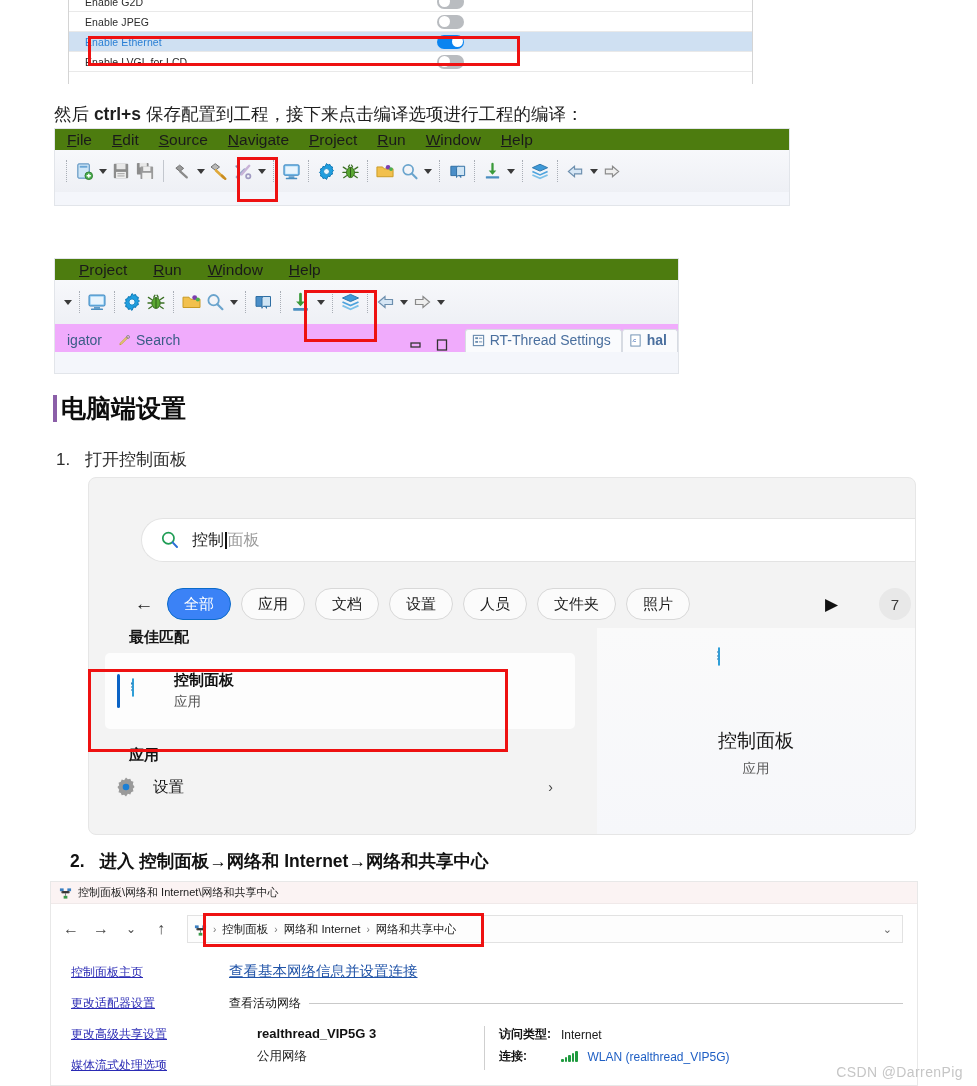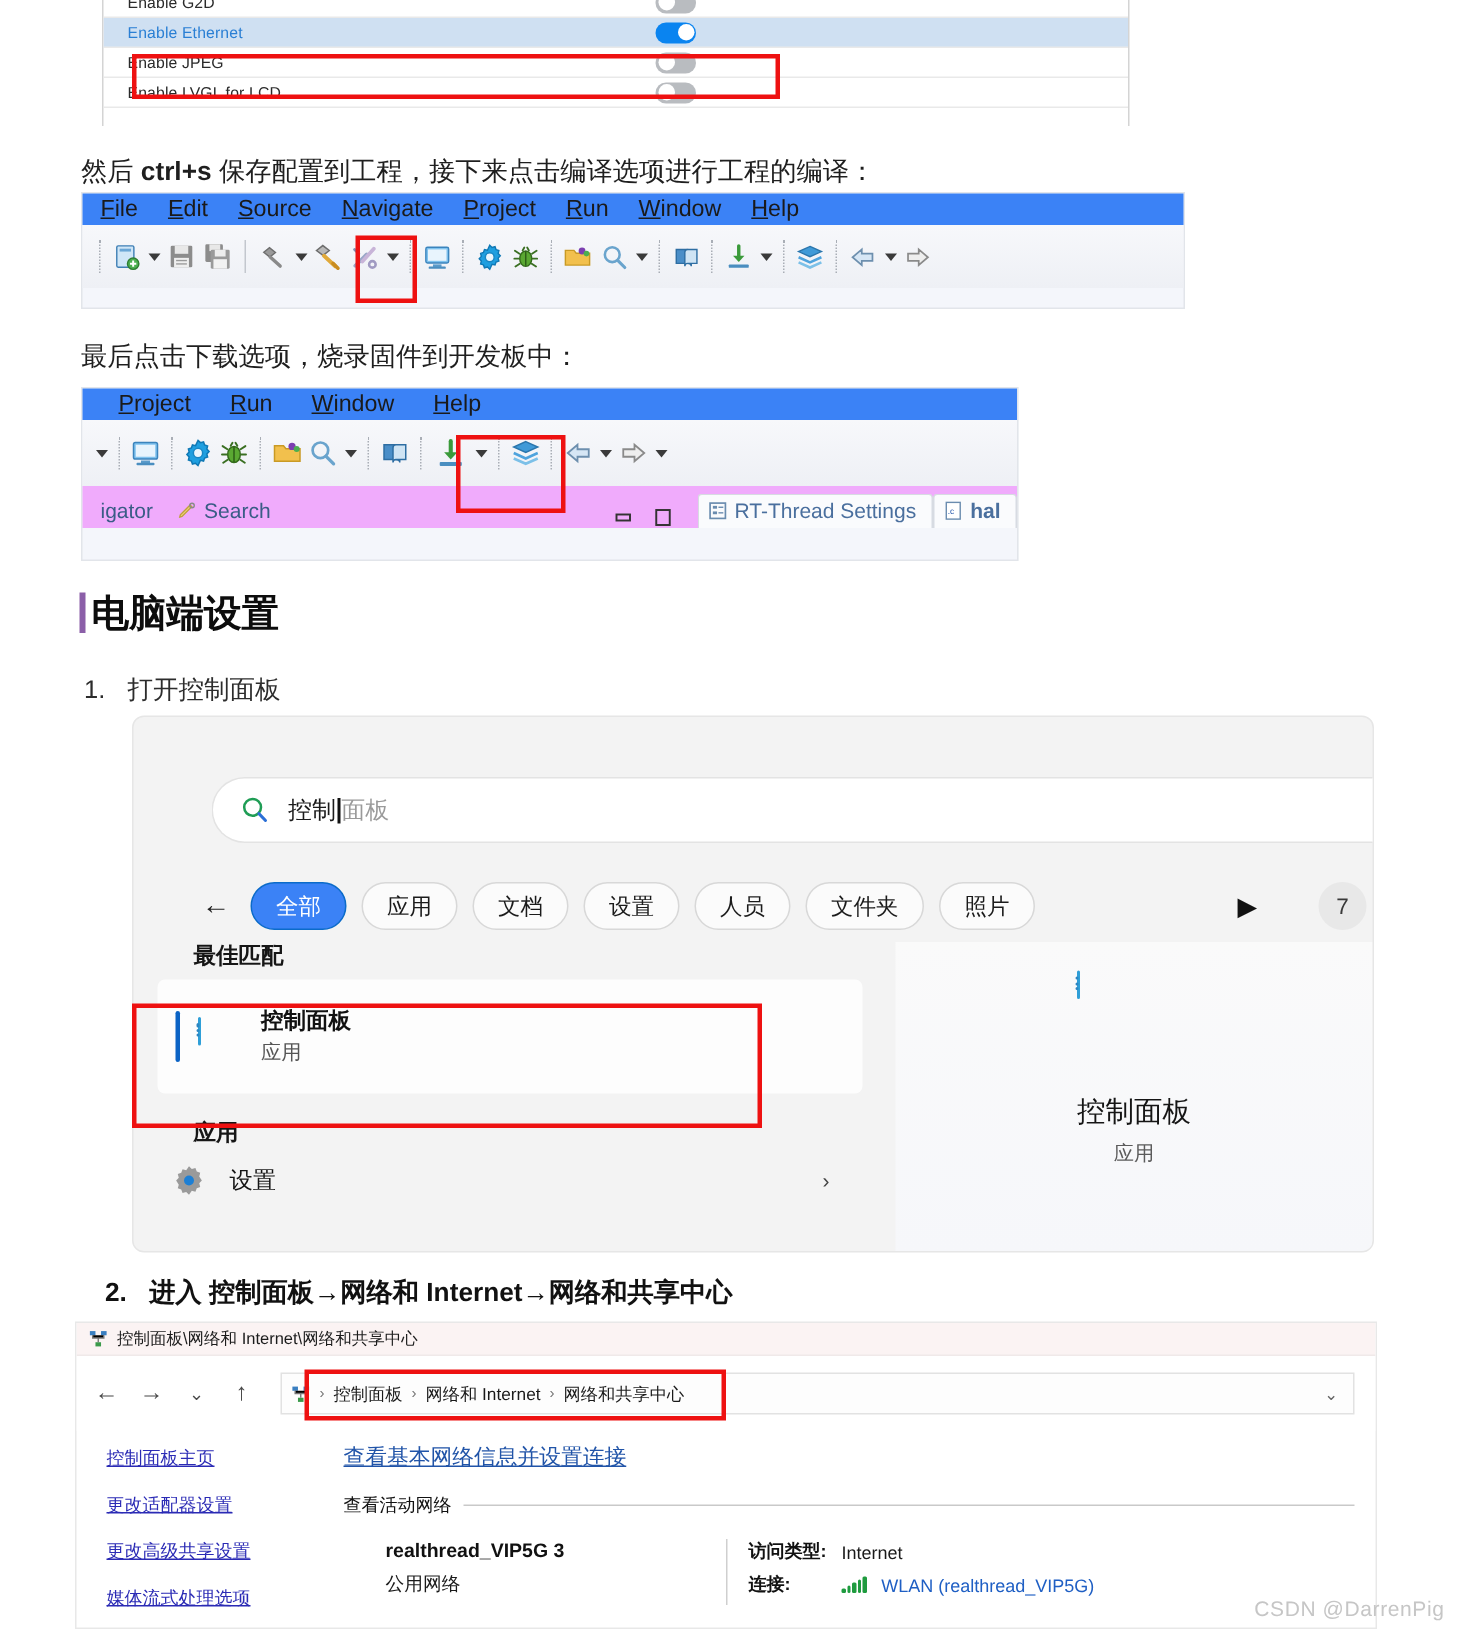--- a/index.html
+++ b/index.html
@@ -44,21 +44,21 @@
     font-family: "Liberation Sans", sans-serif; white-space: nowrap;
   }
   .prose b { font-weight: bold; }
 
   
   .ide {
     position: absolute; background: #f4f6fb;
     border: 1px solid #e2e5ea;
   }
   .menubar { display:flex; align-items:flex-start; gap: 20px; padding: 2px 10px 1px 12px;
-             background:#3b82f6; }
+             background:#4d7c0f; }
   .menuitem { font-size: 15.5px; color:#1a1a1a; font-family:"Liberation Sans", sans-serif; white-space:nowrap;}
   .menuitem .u { text-decoration: underline; }
   .tbar { display:flex; align-items:center; height: 42px; padding: 0 6px;
           background: linear-gradient(180deg,#f7f8fb 0%, #eef0f5 100%); }
   .ticon { width: 24px; height: 26px; display:flex; align-items:center; justify-content:center; flex:0 0 auto;}
   .tcaret { width:13px; height:26px; display:flex;align-items:center;justify-content:center;flex:0 0 auto;}
   .tcaret:after { content:""; border-left:4.5px solid transparent; border-right:4.5px solid transparent;
                   border-top:5px solid #3a3a3a; }
   .tsep { width: 0; height: 22px; border-left: 1px dotted #a9aeb6; margin: 0 5px; flex:0 0 auto;}
   .tsepl { width:0; height:22px; border-left:1px solid #c3c7ce; margin:0 6px; flex:0 0 auto;}
@@ -177,29 +177,29 @@
 
 <div class="page">
 
   <div class="settings-panel">
     <div class="srow">
       <span class="srow-label">Enable G2D</span>
       <span class="toggle">
           <span class="knob"></span>
         </span>
     </div>
+    <div class="srow">
+      <span class="srow-label">Enable JPEG</span>
+      <span class="toggle">
+          <span class="knob"></span>
+        </span>
+    </div>
     <div class="srow sel">
       <span class="srow-label">Enable Ethernet</span>
       <span class="toggle on">
-          <span class="knob"></span>
-        </span>
-    </div>
-    <div class="srow">
-      <span class="srow-label">Enable JPEG</span>
-      <span class="toggle">
           <span class="knob"></span>
         </span>
     </div>
     <div class="srow">
       <span class="srow-label">Enable LVGL for LCD</span>
       <span class="toggle">
           <span class="knob"></span>
         </span>
     </div>
   </div>
@@ -345,23 +345,20 @@
       <div class="tcaret"></div>
       <div class="ticon">
         <svg width="20" height="19" viewBox="0 0 20 20">
             <path d="M10.5 4.5L17 10l-6.5 5.5v-3H3v-5h7.5z" fill="#eeeeee" stroke="#8a8a8a" stroke-width="1.2"></path>
           </svg>
       </div>
     </div>
   </div>
   <div class="redbox" style="left:237px; top:157px; width:41px; height:45px;"></div>
 
-  <div class="prose" style="left:54px; top:225px;">
-    <span>最后点击下载选项，烧录固件到开发板中：</span>
-  </div>
 
   <div class="ide" style="left:54px; top:258px; width:625px; height:116px;">
     <div class="menubar" style="gap:26px; padding-left:24px;">
       <span class="menuitem"><span class="u">P</span>roject</span>
       <span class="menuitem"><span class="u">R</span>un</span>
       <span class="menuitem"><span class="u">W</span>indow</span>
       <span class="menuitem"><span class="u">H</span>elp</span>
     </div>
     <div class="tbar" style="height:44px;">
       <div class="tcaret"></div>

